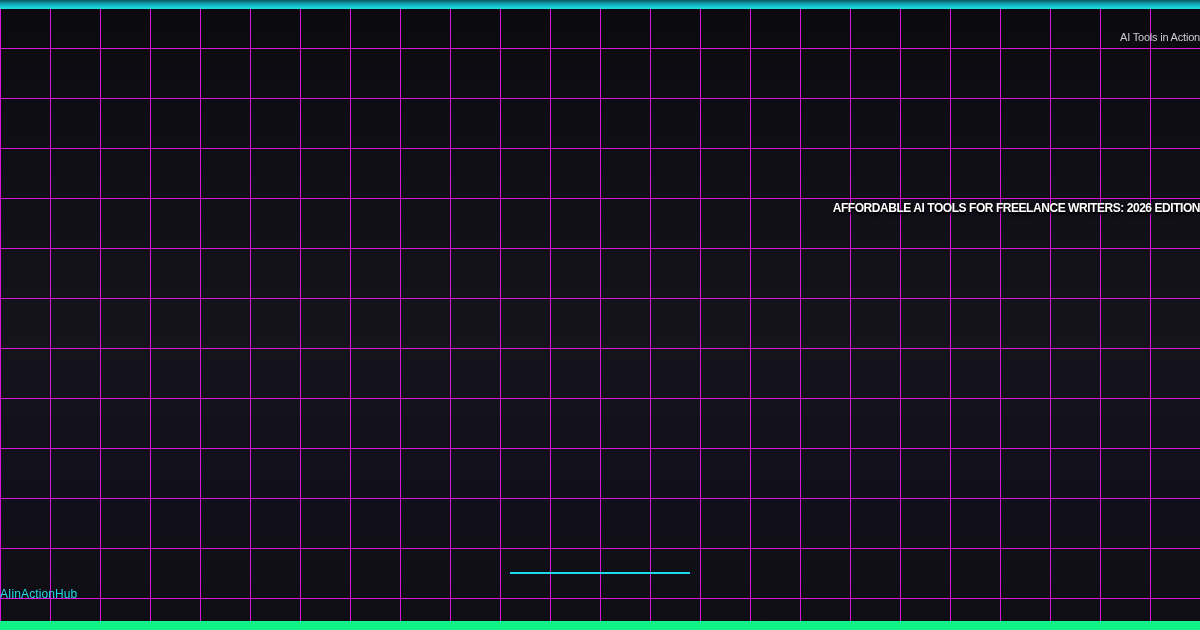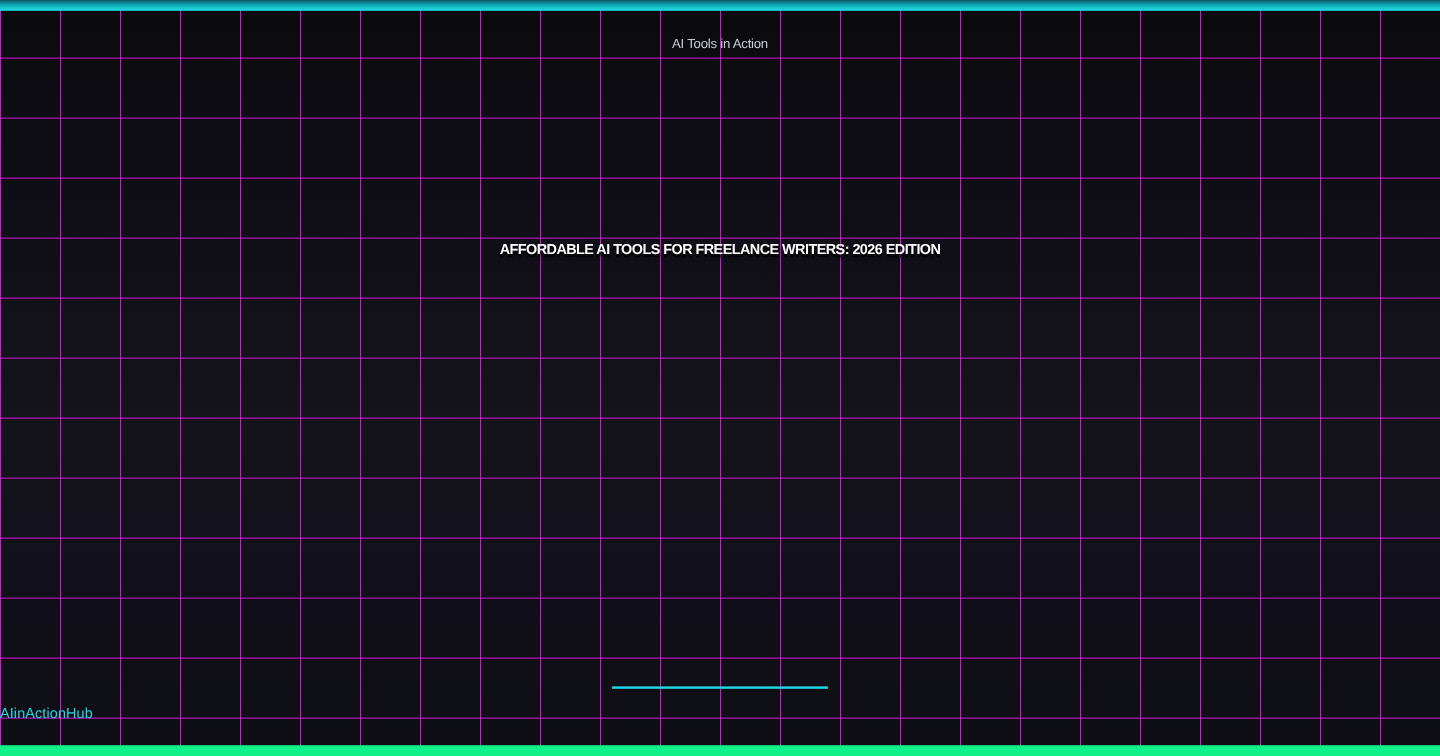--- a/index.html
+++ b/index.html
@@ -34,29 +34,29 @@
   }
   .bar-bottom {
     position: absolute;
     bottom: 0; left: 0; right: 0;
     height: 9px;
     z-index: 3;
   }
   .eyebrow {
     position: absolute;
     top: 31px; left: 0; right: 0;
-    text-align: center;
+    text-align: right;
     font-size: 11px;
     letter-spacing: -0.2px;
     z-index: 2;
   }
   .title {
     position: absolute;
     top: 201px; left: 0; right: 0;
-    text-align: center;
+    text-align: right;
     font-size: 12px;
     font-weight: 700;
     letter-spacing: -0.45px;
     text-shadow: 0 2px 0 rgba(0, 0, 0, 0.9), 0 3px 3px rgba(0, 0, 0, 0.6);
     z-index: 2;
   }
   .divider {
     position: absolute;
     top: 572px;
     left: 50%;

